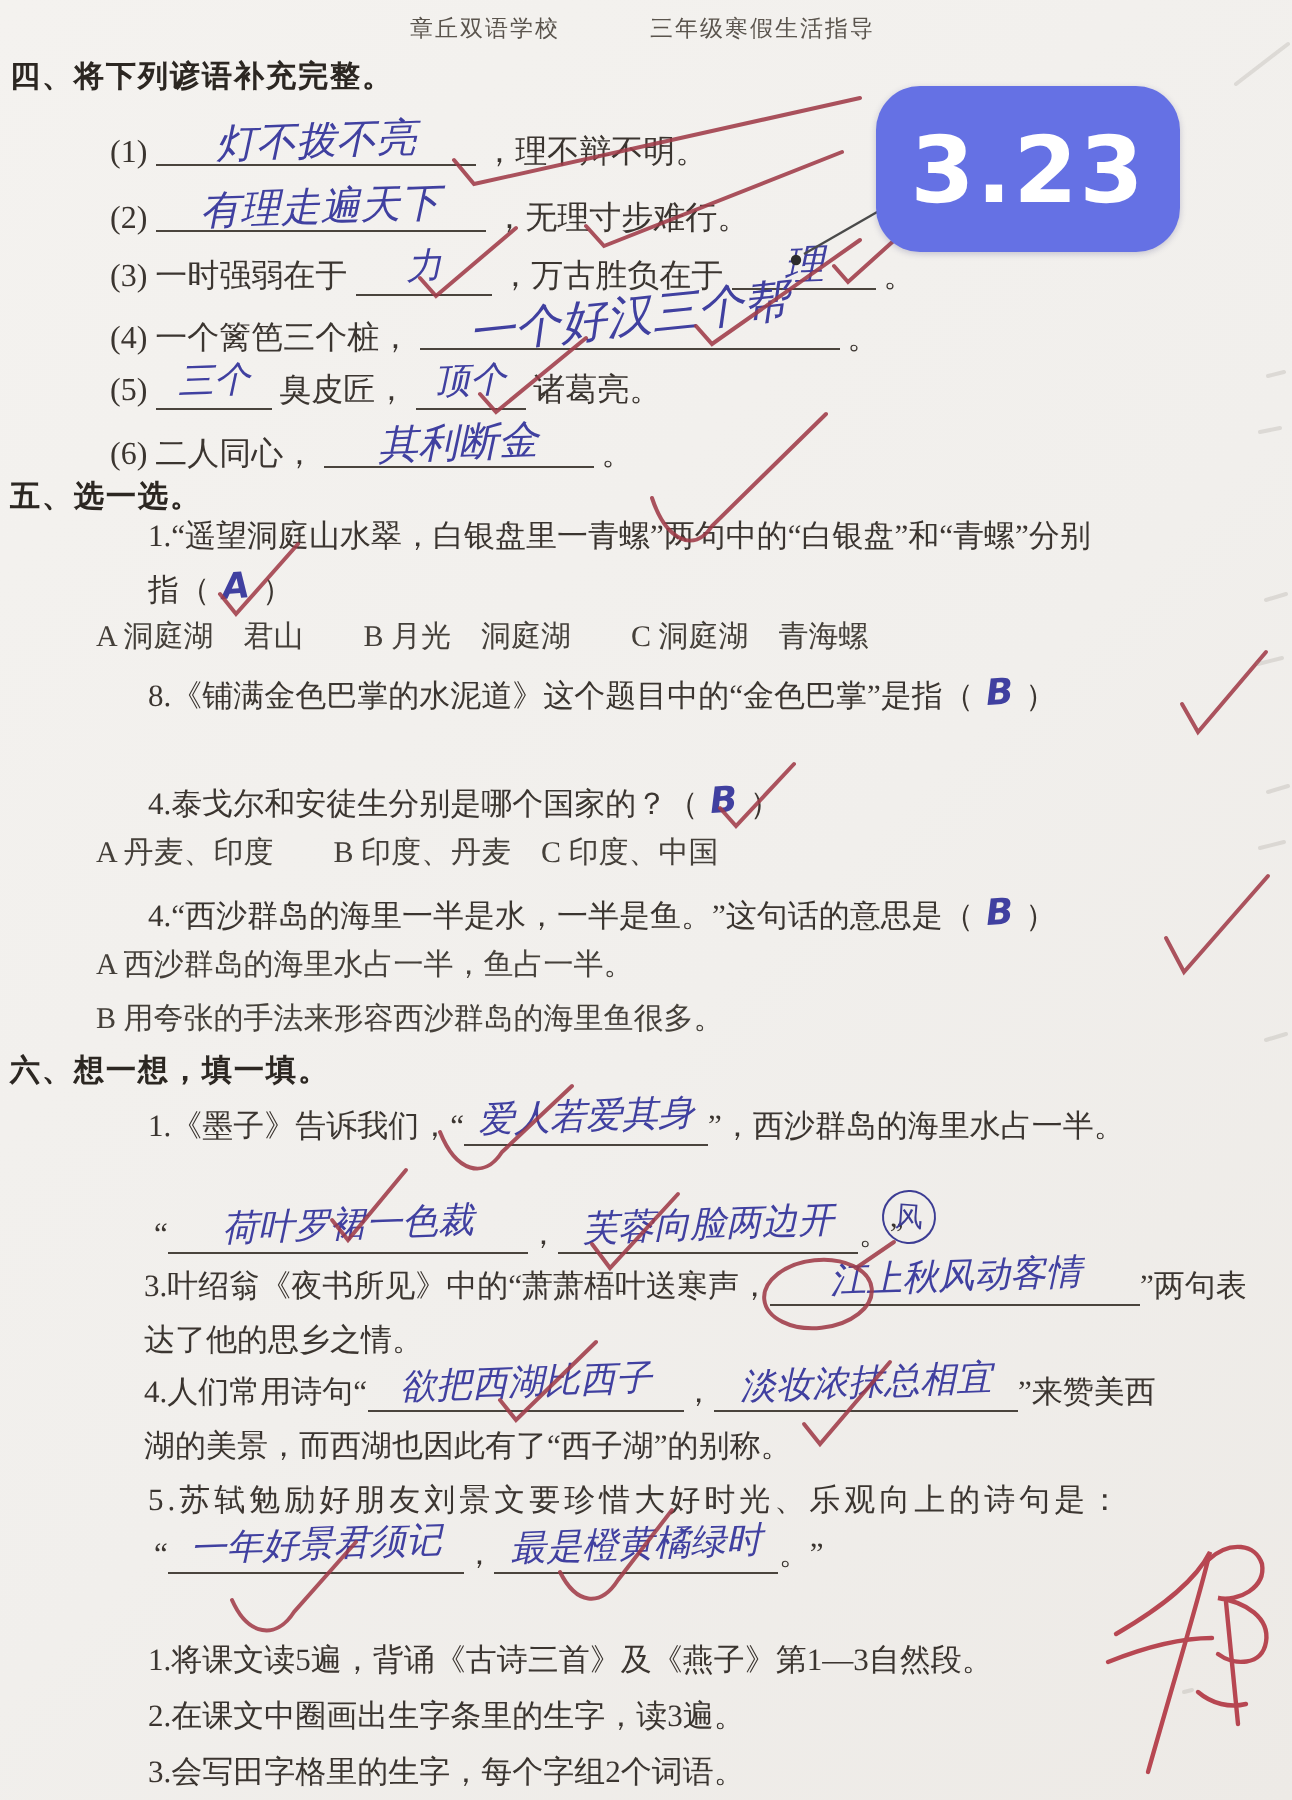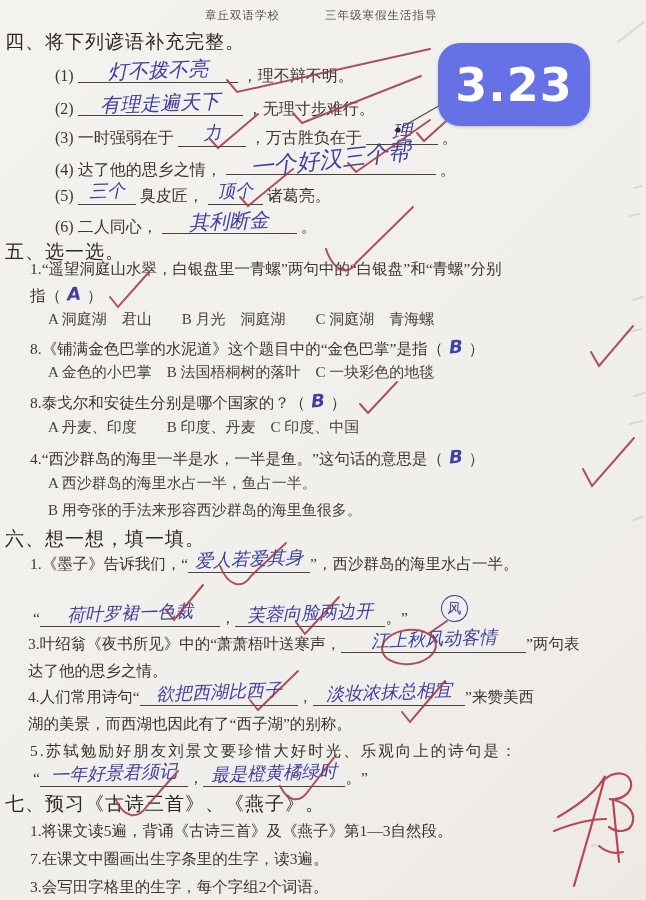--- a/index.html
+++ b/index.html
@@ -3,22 +3,22 @@
 <meta charset="utf-8">
 <style>
   html,body{margin:0;padding:0;}
   .page{
     position:relative;width:646px;height:900px;overflow:hidden;
     background:linear-gradient(135deg,#f4f2ef 0%,#f1efec 55%,#edeae6 100%);
     font-family:"Liberation Serif",serif;color:#3b3530;
   }
   .line{position:absolute;white-space:nowrap;font-size:16px;line-height:1.25;}
   .hdr{font-size:11.5px;color:#5a544d;letter-spacing:1px;}
-  .heading{font-size:19px;font-weight:400;color:#2c2722;letter-spacing:1px;}
-  .sub{font-size:15.5px;}
+  .heading{font-size:15px;font-weight:700;color:#2c2722;letter-spacing:1px;}
+  .sub{font-size:15.5px;margin-left:44px;}
   .opts{font-size:15px;color:#45403a;}
   .blank{
     display:inline-block;border-bottom:1.5px solid #4a443d;text-align:center;
     vertical-align:baseline;line-height:1;height:18px;
   }
   .hw{
     font-family:"DejaVu Sans",sans-serif;font-style:italic;color:#4040a0;
     display:inline-block;white-space:nowrap;font-size:20px;
     transform:translateY(-4px) rotate(-2deg);
   }
@@ -72,21 +72,21 @@
     <span>(3)</span>
     <span>一时强弱在于</span>
     <span class="blank" style="width:68px"><span class="hw small">力</span></span>
     <span>，万古胜负在于</span>
     <span class="blank" style="width:72px"><span class="hw">理</span></span>
     <span>。</span>
   </div>
 
   <div class="line" style="left:55px;top:156px">
     <span>(4)</span>
-    <span>达了他的思乡之情，</span>
+    <span>一个篱笆三个桩，</span>
     <span class="blank" style="width:210px"><span class="hw rise">一个好汉三个帮</span></span>
     <span>。</span>
   </div>
 
   <div class="line" style="left:55px;top:186px">
     <span>(5)</span>
     <span class="blank" style="width:58px"><span class="hw small">三个</span></span>
     <span>臭皮匠，</span>
     <span class="blank" style="width:55px"><span class="hw small">顶个</span></span>
     <span>诸葛亮。</span>
@@ -103,24 +103,23 @@
 
   <div class="line sub" style="left:30px;top:259px">1.“遥望洞庭山水翠，白银盘里一青螺”两句中的“白银盘”和“青螺”分别</div>
   <div class="line sub" style="left:30px;top:284px">
     <span>指（</span><span class="ansletter">A</span><span>）</span>
   </div>
   <div class="line opts" style="left:48px;top:310px">A 洞庭湖　君山　　B 月光　洞庭湖　　C 洞庭湖　青海螺</div>
 
   <div class="line sub" style="left:30px;top:337px">
     <span>8.《铺满金色巴掌的水泥道》这个题目中的“金色巴掌”是指（</span><span class="ansletter">B</span><span>）</span>
   </div>
-  <div class="line opts" style="left:48px;top:363px">A 金色的小巴掌　B 法国梧桐树的落叶　C 一块彩色的地毯</div>
 
   <div class="line sub" style="left:30px;top:391px">
-    <span>8.泰戈尔和安徒生分别是哪个国家的？（</span><span class="ansletter">B</span><span>）</span>
+    <span>4.泰戈尔和安徒生分别是哪个国家的？（</span><span class="ansletter">B</span><span>）</span>
   </div>
   <div class="line opts" style="left:48px;top:418px">A 丹麦、印度　　B 印度、丹麦　C 印度、中国</div>
 
   <div class="line sub" style="left:30px;top:447px">
     <span>4.“西沙群岛的海里一半是水，一半是鱼。”这句话的意思是（</span><span class="ansletter">B</span><span>）</span>
   </div>
   <div class="line opts" style="left:48px;top:474px">A 西沙群岛的海里水占一半，鱼占一半。</div>
   <div class="line opts" style="left:48px;top:501px">B 用夸张的手法来形容西沙群岛的海里鱼很多。</div>
 
   <div class="line heading" style="left:5px;top:527px">六、想一想，填一填。</div>
@@ -142,23 +141,22 @@
   <div class="line sub" style="left:28px;top:687px">
     <span>4.人们常用诗句“</span><span class="blank" style="width:158px"><span class="hw small">欲把西湖比西子</span></span><span>，</span><span class="blank" style="width:152px"><span class="hw small">淡妆浓抹总相宜</span></span><span>”来赞美西</span>
   </div>
   <div class="line sub" style="left:28px;top:714px">湖的美景，而西湖也因此有了“西子湖”的别称。</div>
 
   <div class="line sub wide2" style="left:30px;top:741px">5.苏轼勉励好朋友刘景文要珍惜大好时光、乐观向上的诗句是：</div>
   <div class="line sub" style="left:33px;top:768px">
     <span>“</span><span class="blank" style="width:148px"><span class="hw small">一年好景君须记</span></span><span>，</span><span class="blank" style="width:142px"><span class="hw small">最是橙黄橘绿时</span></span><span>。”</span>
   </div>
 
-  <div class="line heading" style="left:5px;top:792px">七、预习《古诗三首》、《燕子》。</div>
   <div class="line sub" style="left:30px;top:821px">1.将课文读5遍，背诵《古诗三首》及《燕子》第1—3自然段。</div>
-  <div class="line sub" style="left:30px;top:849px">7.在课文中圈画出生字条里的生字，读3遍。</div>
+  <div class="line sub" style="left:30px;top:849px">2.在课文中圈画出生字条里的生字，读3遍。</div>
   <div class="line sub" style="left:30px;top:877px">3.会写田字格里的生字，每个字组2个词语。</div>
 
   <svg class="overlay" width="646" height="900" viewBox="0 0 646 900">
     <g stroke="#a03c49" stroke-width="2" fill="none" stroke-linecap="round" opacity="0.88">
       <path d="M227 80 L237 92 L430 49"></path>
       <path d="M293 113 L302 123 L421 76"></path>
       <path d="M210 139 L218 148 L258 114"></path>
       <path d="M417 133 L424 141 L465 104"></path>
       <path d="M348 163 L356 172 L430 120"></path>
       <path d="M240 197 L248 206 L293 169"></path>

